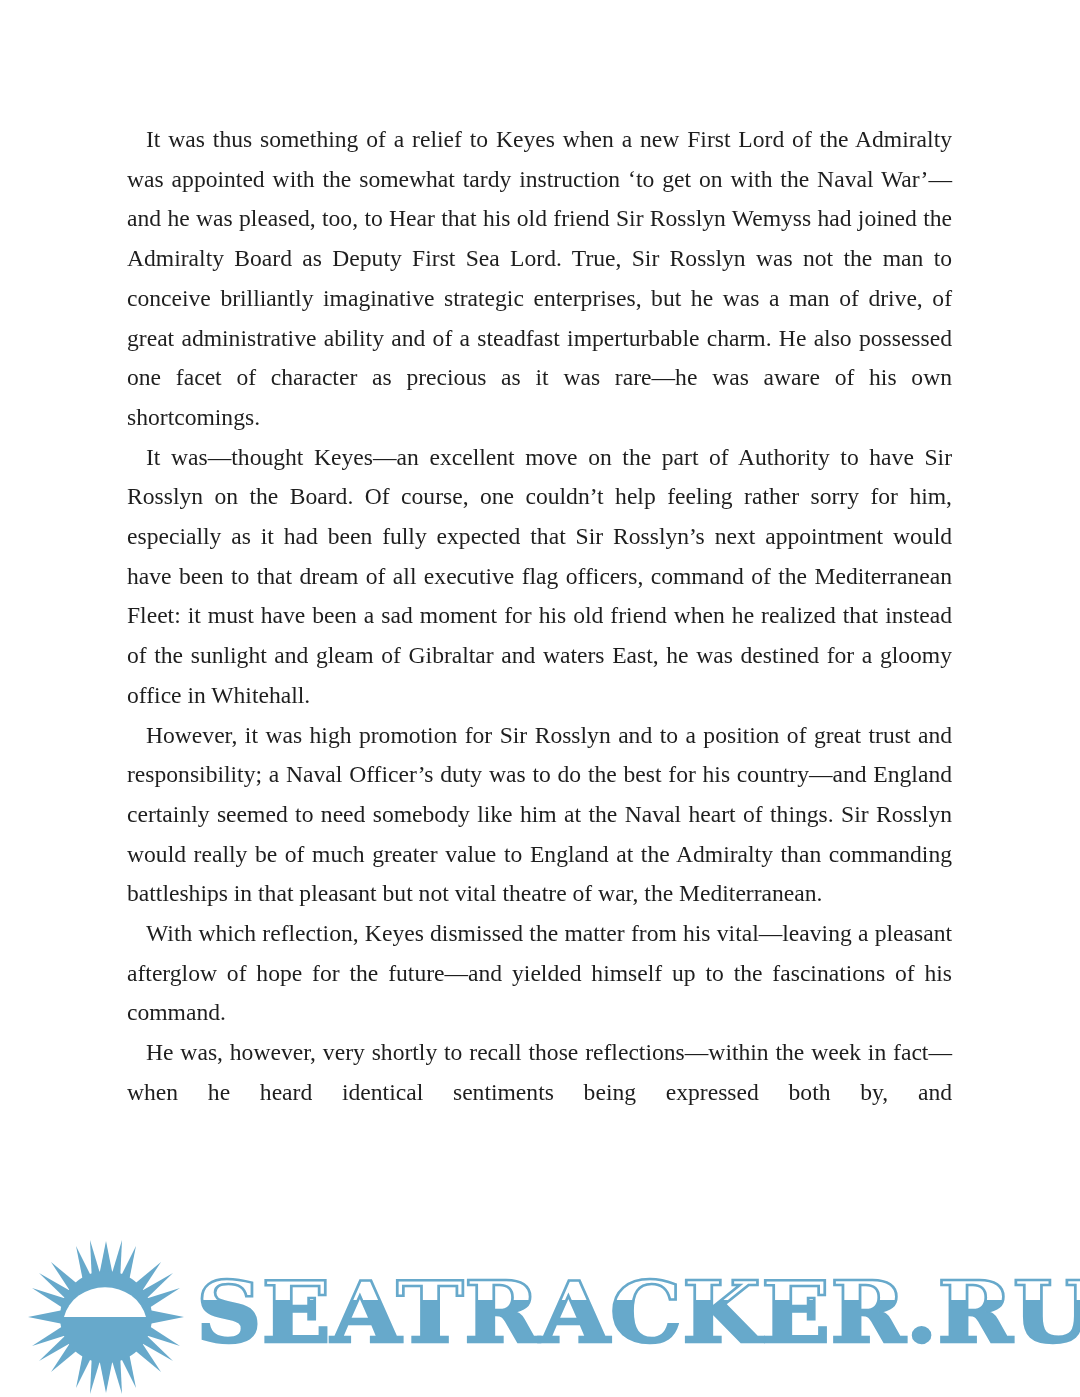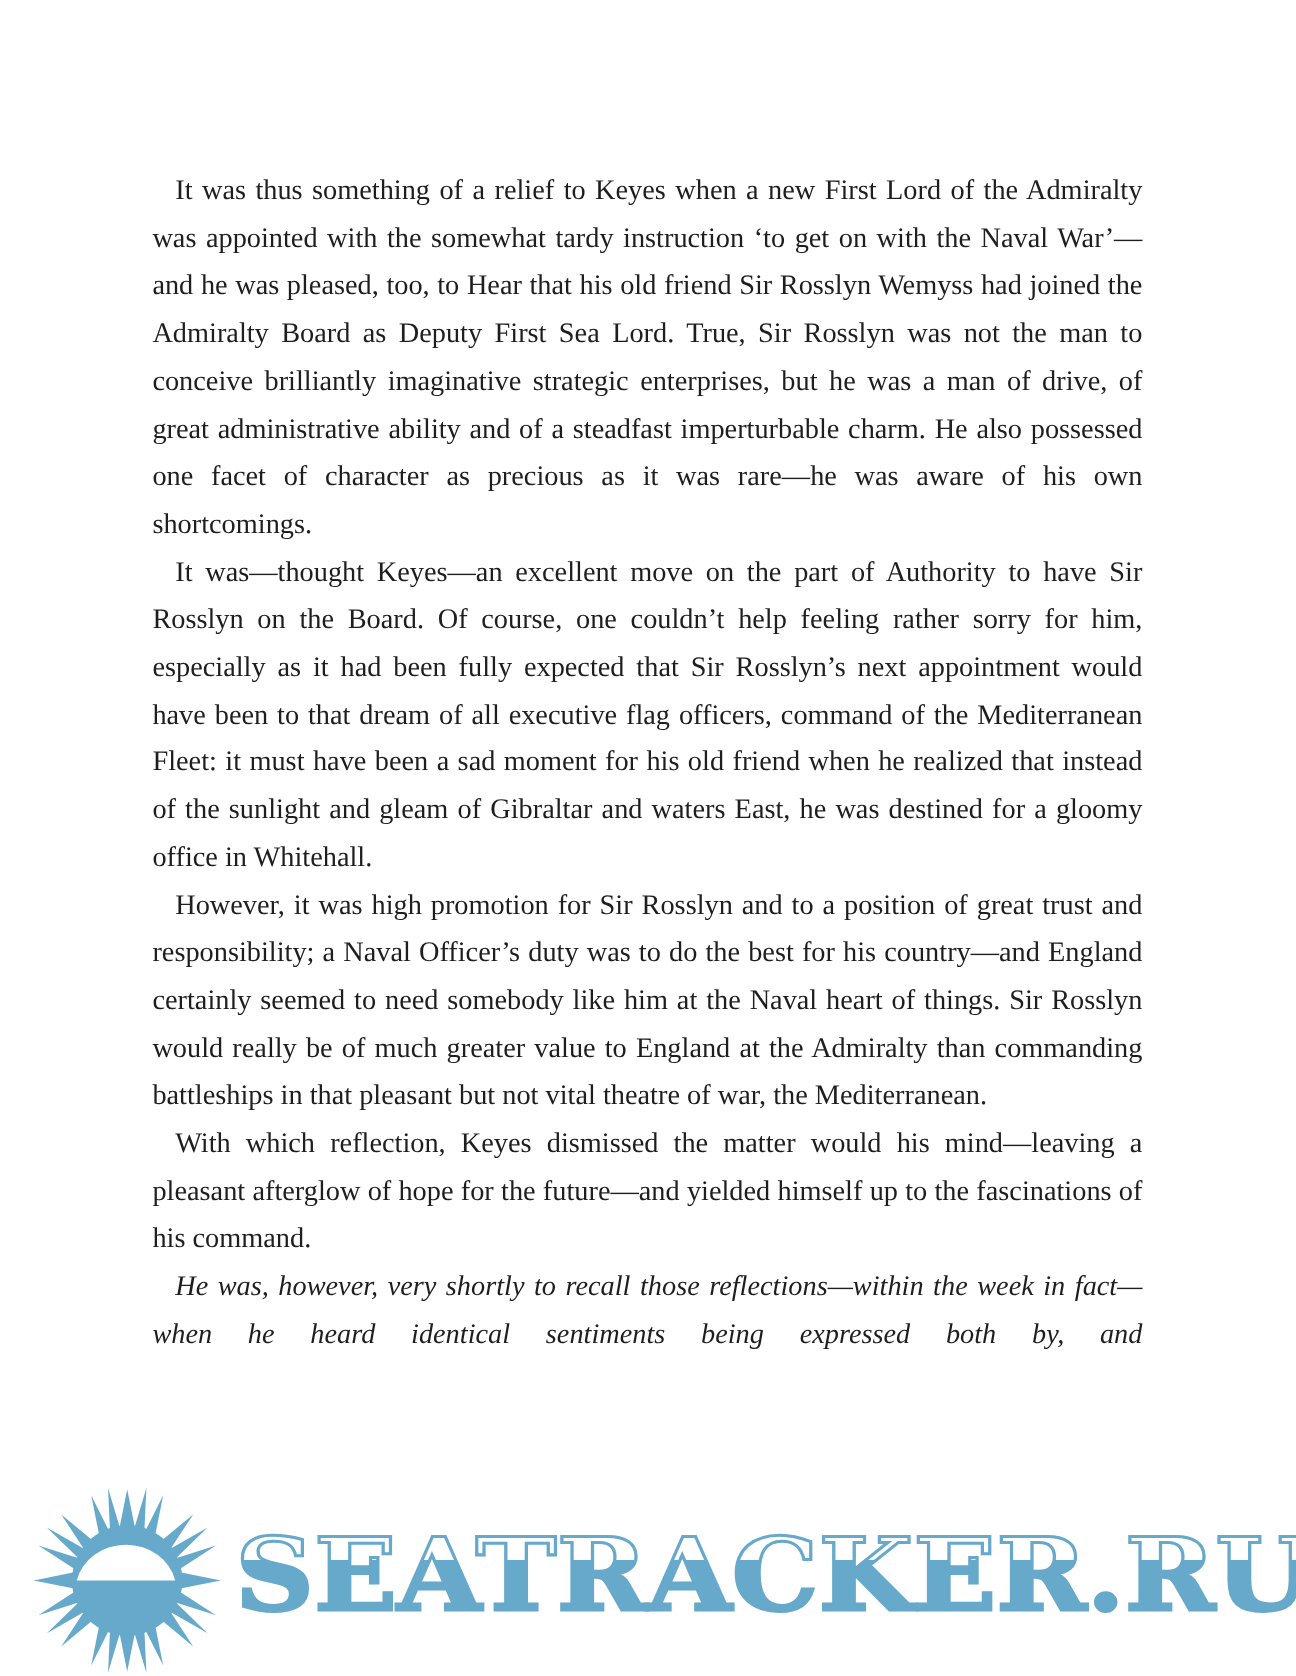--- a/index.html
+++ b/index.html
@@ -1,53 +1,52 @@
 <!DOCTYPE html>
 <html><head>
   <meta charset="utf-8">
   <style>
     html, body { margin: 0; padding: 0; background: #ffffff; }
     body { width: 1080px; height: 1397px; position: relative; overflow: hidden; }
     .page-text {
       position: absolute;
       left: 127px;
-      top: 140px;
+      top: 120px;
       width: 825px;
       font-family: "Liberation Serif", "DejaVu Serif", serif;
       font-size: 23.6px;
       line-height: 39.7px;
       color: #1e1e1e;
       text-align: justify;
     }
     .page-text p {
       margin: 0;
       text-indent: 19px;
       text-align: justify;
     }
     .page-text p.last-cut {
       text-align-last: justify;
-      font-style: italic;
     }
     .watermark {
       position: absolute;
       left: 0;
       top: 1236px;
       width: 1080px;
       height: 161px;
       padding-left: 28px;
     }
   </style>
 </head>
 <body>
 
 <div class="page-text">
   <p>It was thus something of a relief to Keyes when a new First Lord of the Admiralty was appointed with the somewhat tardy instruction ‘to get on with the Naval War’—and he was pleased, too, to Hear that his old friend Sir Rosslyn Wemyss had joined the Admiralty Board as Deputy First Sea Lord. True, Sir Rosslyn was not the man to conceive brilliantly imaginative strategic enterprises, but he was a man of drive, of great administrative ability and of a steadfast imperturbable charm. He also possessed one facet of character as precious as it was rare—he was aware of his own shortcomings.</p>
   <p>It was—thought Keyes—an excellent move on the part of Authority to have Sir Rosslyn on the Board. Of course, one couldn’t help feeling rather sorry for him, especially as it had been fully expected that Sir Rosslyn’s next appointment would have been to that dream of all executive flag officers, command of the Mediterranean Fleet: it must have been a sad moment for his old friend when he realized that instead of the sunlight and gleam of Gibraltar and waters East, he was destined for a gloomy office in Whitehall.</p>
   <p>However, it was high promotion for Sir Rosslyn and to a position of great trust and responsibility; a Naval Officer’s duty was to do the best for his country—and England certainly seemed to need somebody like him at the Naval heart of things. Sir Rosslyn would really be of much greater value to England at the Admiralty than commanding battleships in that pleasant but not vital theatre of war, the Mediterranean.</p>
-  <p>With which reflection, Keyes dismissed the matter would his mind—leaving a pleasant afterglow of hope for the future—and yielded himself up to the fascinations of his command.</p>
+  <p>With which reflection, Keyes dismissed the matter from his vital—leaving a pleasant afterglow of hope for the future—and yielded himself up to the fascinations of his command.</p>
   <p class="last-cut">He was, however, very shortly to recall those reflections—within the week in fact—when he heard identical sentiments being expressed both by, and</p>
 </div>
 
 <div class="watermark">
   <svg width="1080" height="161" viewBox="0 0 1080 161" xmlns="http://www.w3.org/2000/svg">
     <defs>
       <clipPath id="bottomHalf">
         <rect x="160" y="64" width="920" height="100"></rect>
       </clipPath>
     </defs>

